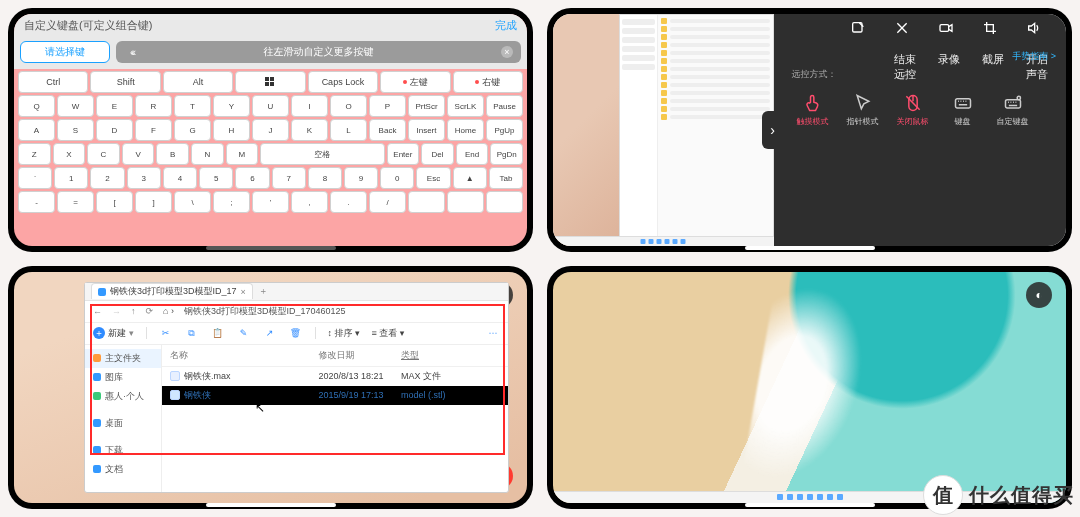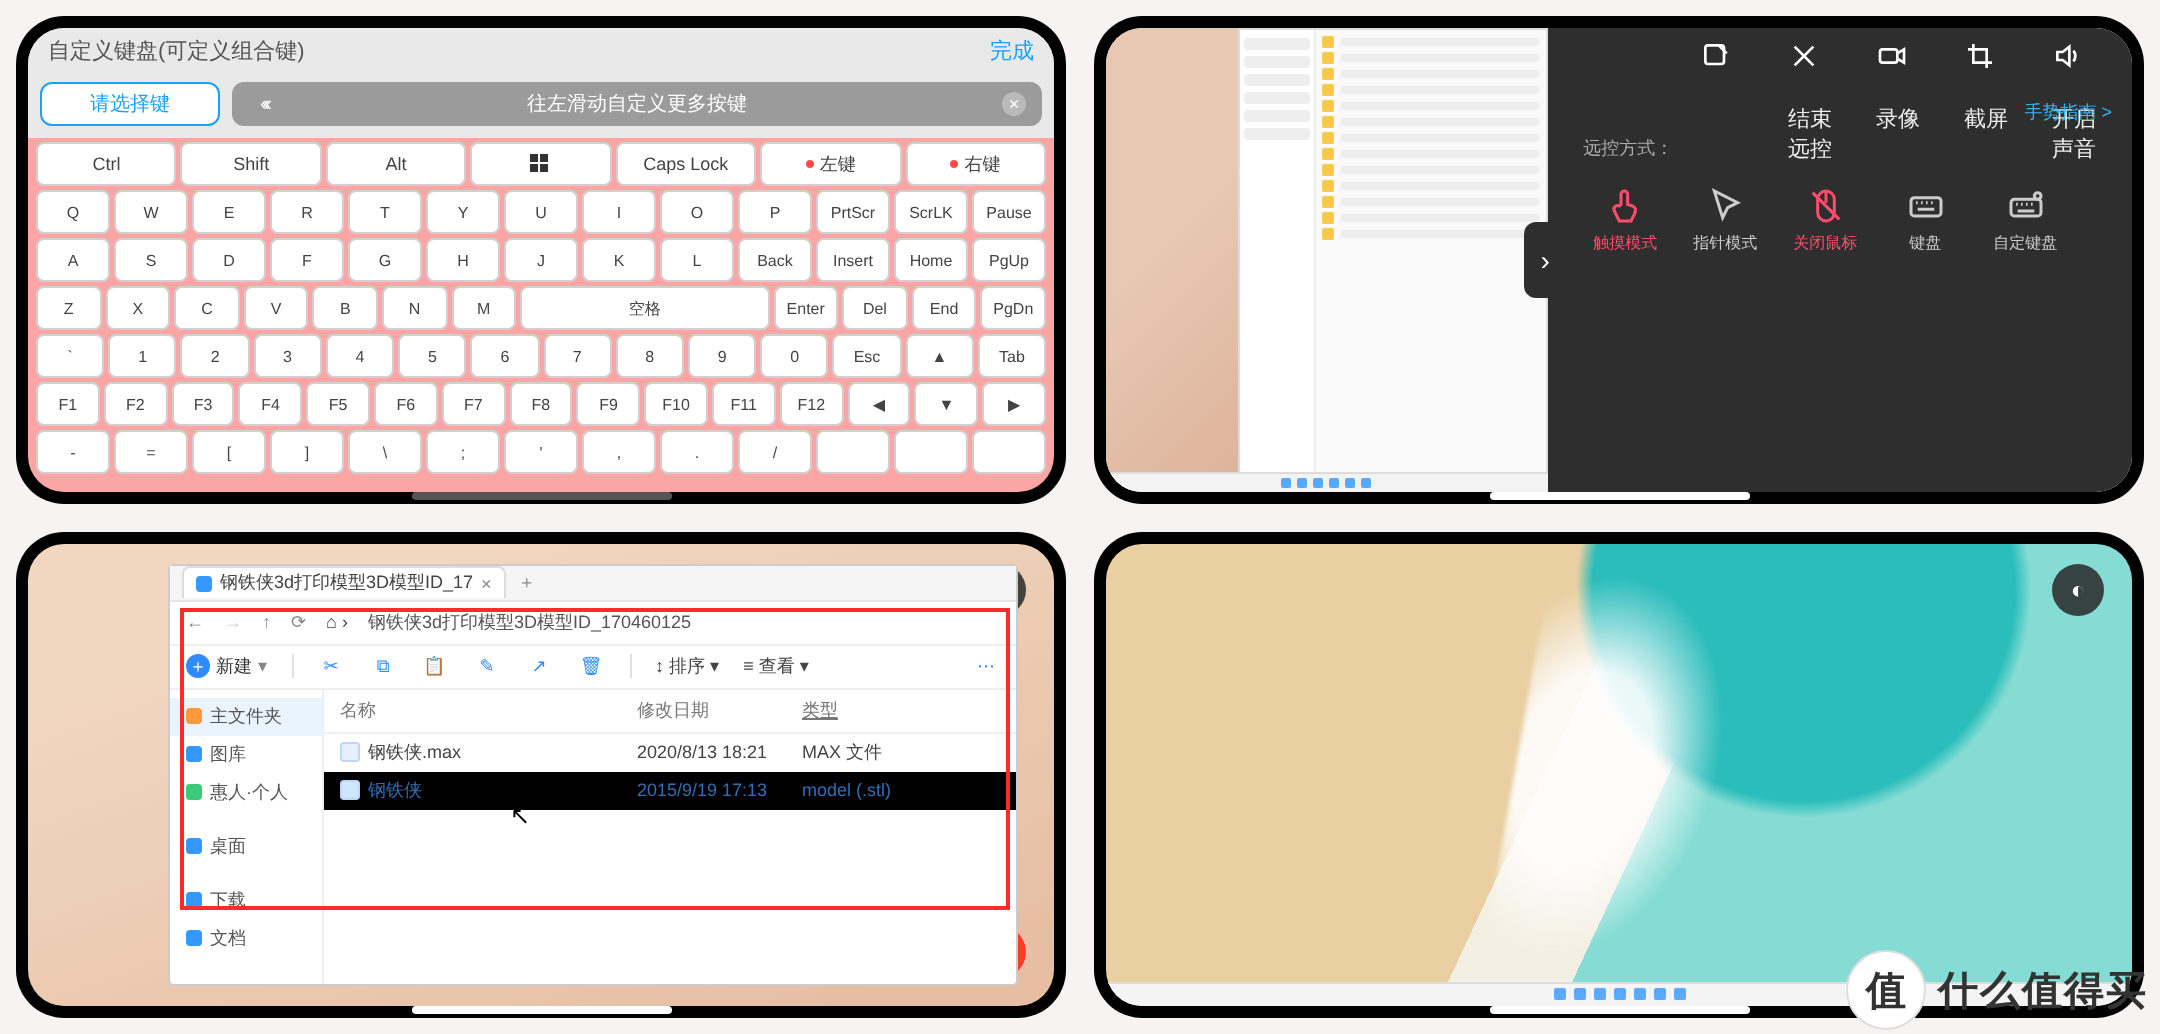--- a/index.html
+++ b/index.html
@@ -316,37 +316,20 @@
             <div class="key small">5</div>
             <div class="key small">6</div>
             <div class="key small">7</div>
             <div class="key small">8</div>
             <div class="key small">9</div>
             <div class="key small">0</div>
             <div class="key small">Esc</div>
             <div class="key small">▲</div>
             <div class="key small">Tab</div>
           </div>
-        <div class="krow" id="krowF">
-            <div class="key small">F1</div>
-            <div class="key small">F2</div>
-            <div class="key small">F3</div>
-            <div class="key small">F4</div>
-            <div class="key small">F5</div>
-            <div class="key small">F6</div>
-            <div class="key small">F7</div>
-            <div class="key small">F8</div>
-            <div class="key small">F9</div>
-            <div class="key small">F10</div>
-            <div class="key small">F11</div>
-            <div class="key small">F12</div>
-            <div class="key small">◀</div>
-            <div class="key small">▼</div>
-            <div class="key small">▶</div>
-          </div>
         <div class="krow" id="krow5">
             <div class="key small">-</div>
             <div class="key small">=</div>
             <div class="key small">[</div>
             <div class="key small">]</div>
             <div class="key small">\</div>
             <div class="key small">;</div>
             <div class="key small">'</div>
             <div class="key small">,</div>
             <div class="key small">.</div>

